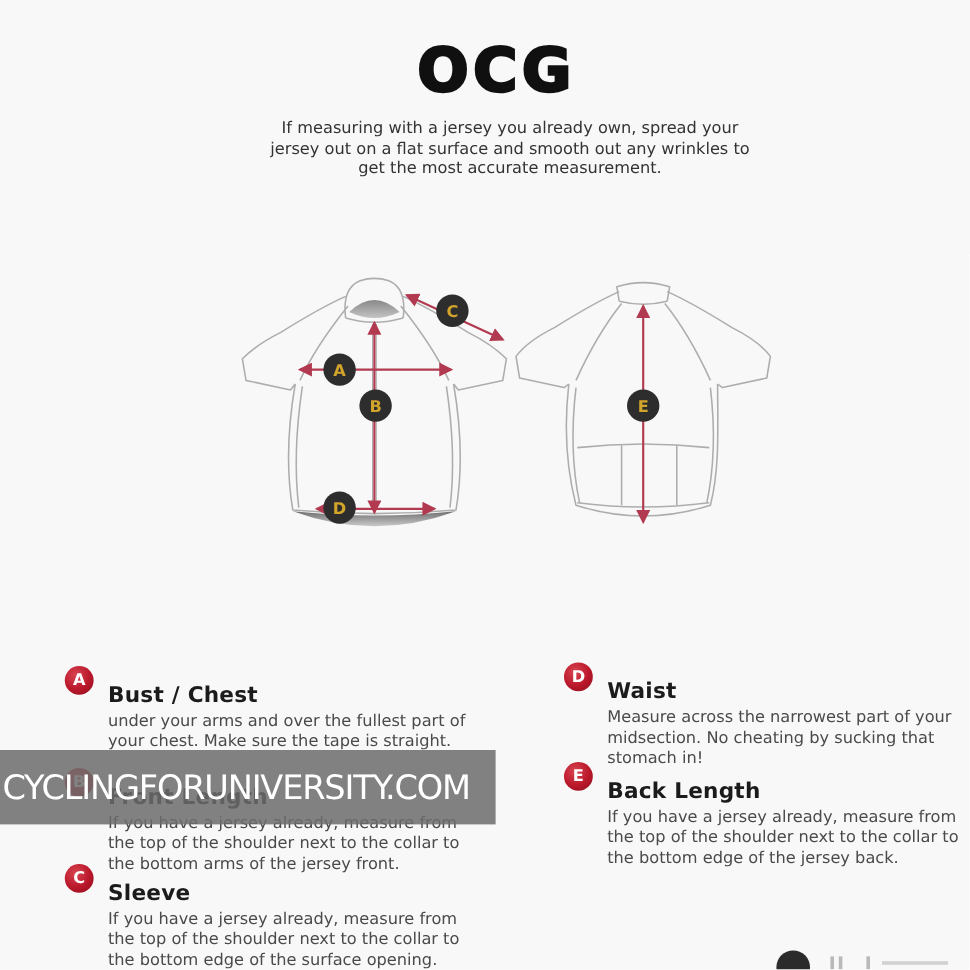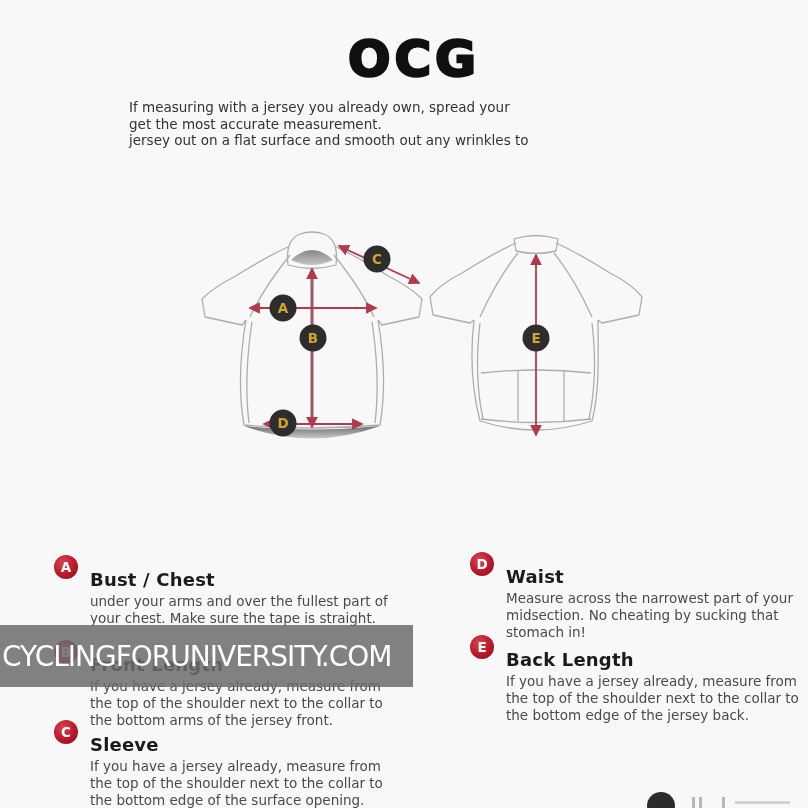--- a/index.html
+++ b/index.html
@@ -8,21 +8,21 @@
     background:#f8f8f8;
     font-family:"DejaVu Sans","Liberation Sans",sans-serif;
     color:#1b1b1b;
   }
   .logo{
     position:absolute;top:30px;left:0;right:0;text-align:center;
     font-size:50px;font-weight:bold;letter-spacing:4px;color:#101010;padding-left:20px;
     -webkit-text-stroke:2.5px #101010;
   }
   .intro{
-    position:absolute;top:99px;left:129px;width:592px;
+    position:absolute;top:99px;left:129px;width:592px;text-align:center;
     font-size:13.5px;line-height:16.5px;color:#333;
   }
   .diagram{position:absolute;left:180px;top:225px;}
   .sections{position:absolute;left:0;top:0;width:808px;height:808px;}
   .section{position:absolute;}
   .badge{
     position:absolute;left:0;top:1px;width:24px;height:24px;border-radius:50%;
     background:radial-gradient(circle at 38% 32%, #d84450 0%, #b9172a 55%, #8d0f1e 100%);
     color:#fff;font-size:13.5px;font-weight:bold;text-align:center;line-height:24px;
   }
@@ -50,22 +50,22 @@
 </style>
 </head>
 <body>
 
 <div class="page">
 
   <div class="logo">OCG</div>
 
   <div class="intro">
     <div>If measuring with a jersey you already own, spread your</div>
+    <div>jersey out on a flat surface and smooth out any wrinkles to</div>
     <div>get the most accurate measurement.</div>
-    <div>jersey out on a flat surface and smooth out any wrinkles to</div>
   </div>
 
   <svg class="diagram" width="490" height="245" viewBox="0 0 490 245">
     <defs>
       <marker id="ah" viewBox="0 0 10 10" refX="8.5" refY="5" markerWidth="6.5" markerHeight="6.5" orient="auto-start-reverse">
         <path d="M0,0 L10,5 L0,10 z" fill="#b23a50"></path>
       </marker>
       <linearGradient id="hemGrad" x1="0" y1="0" x2="0" y2="1">
         <stop offset="0" stop-color="#6e6e6e"></stop>
           <stop offset="1" stop-color="#c9c9c9"></stop>

